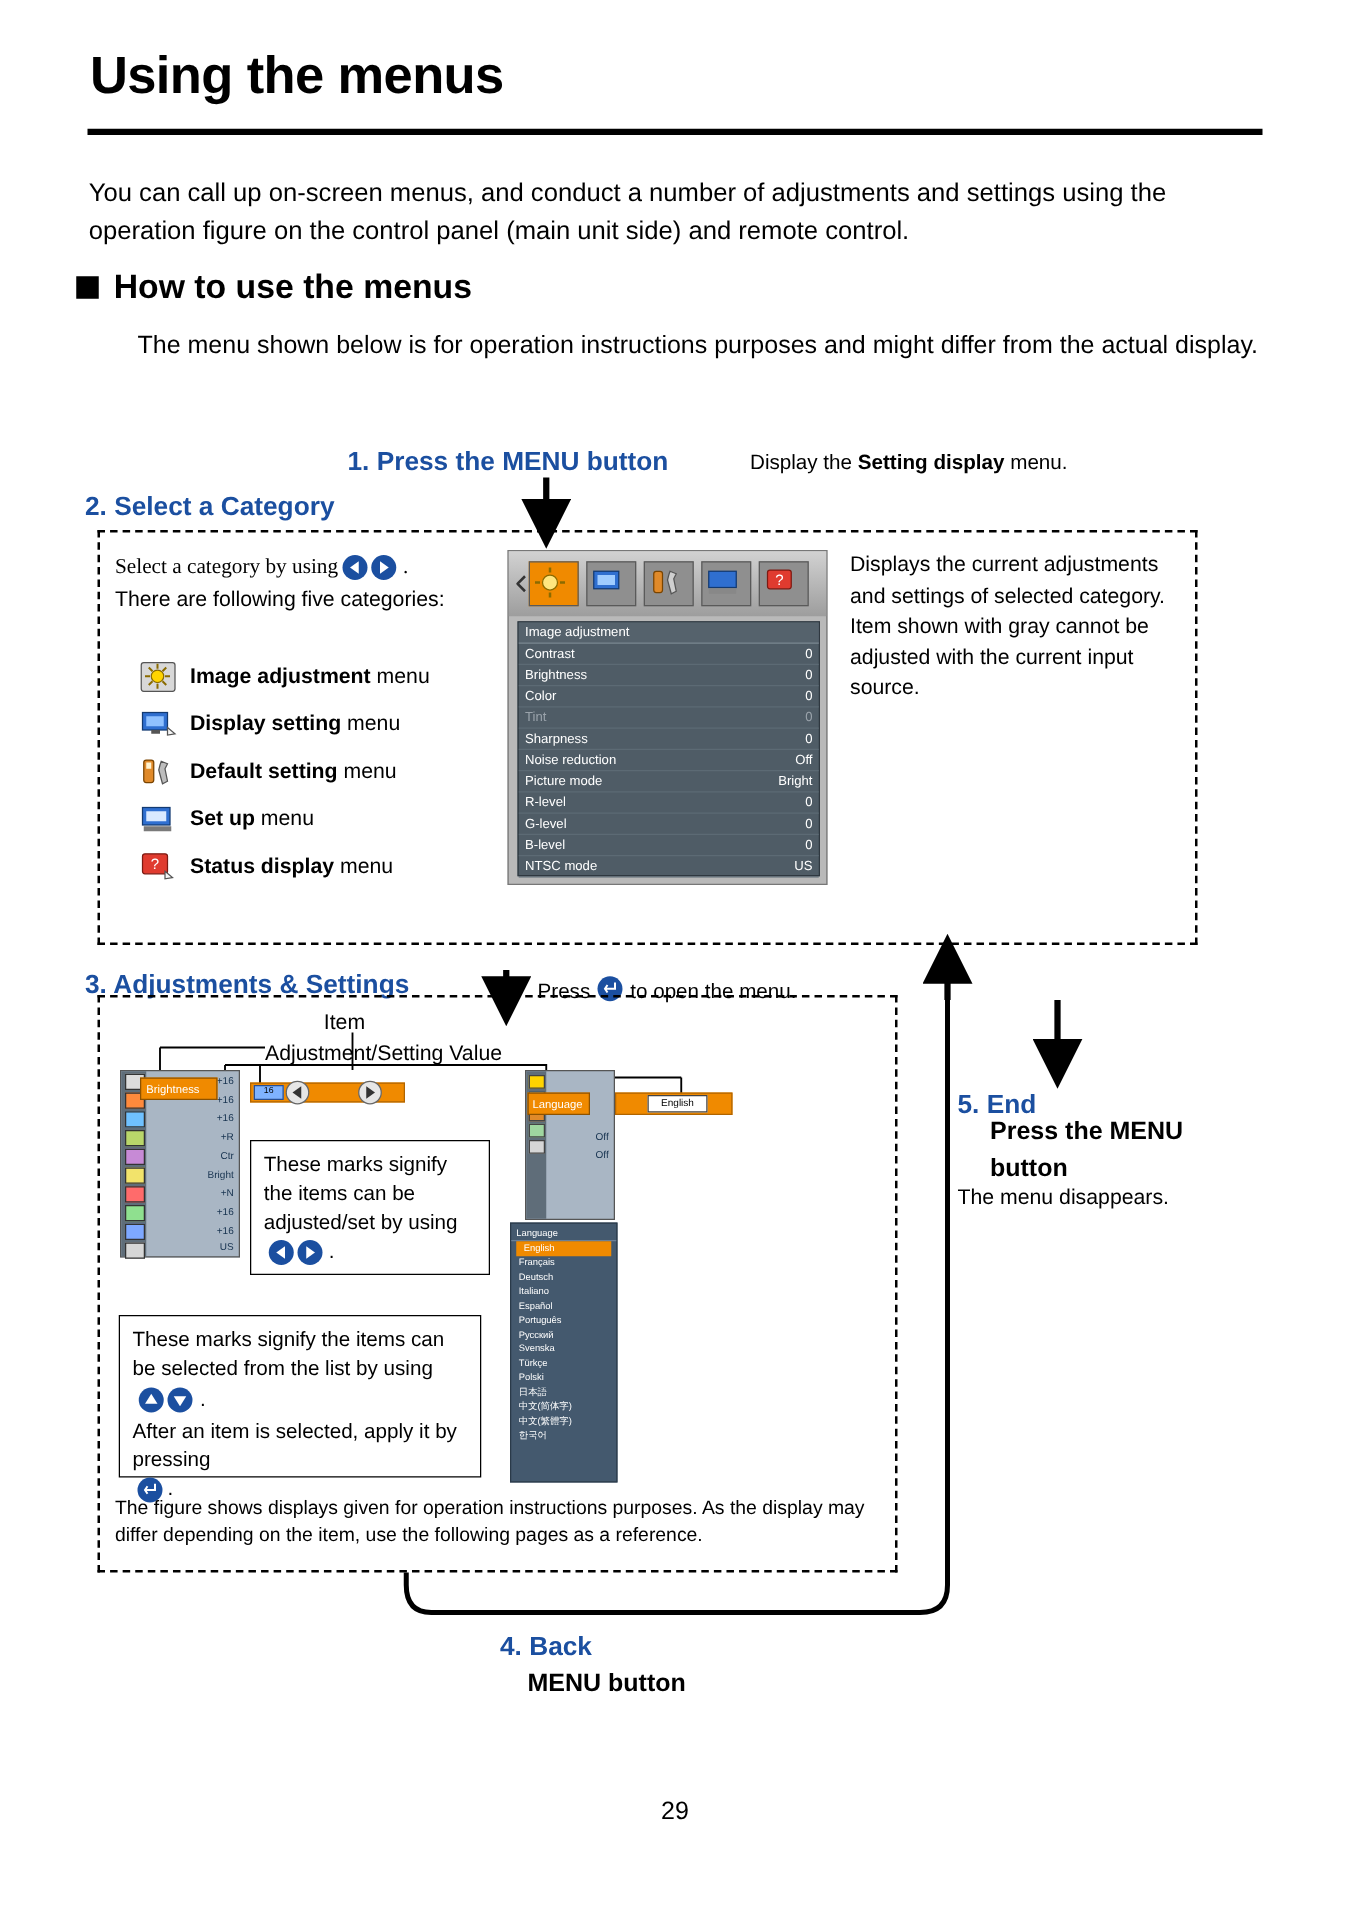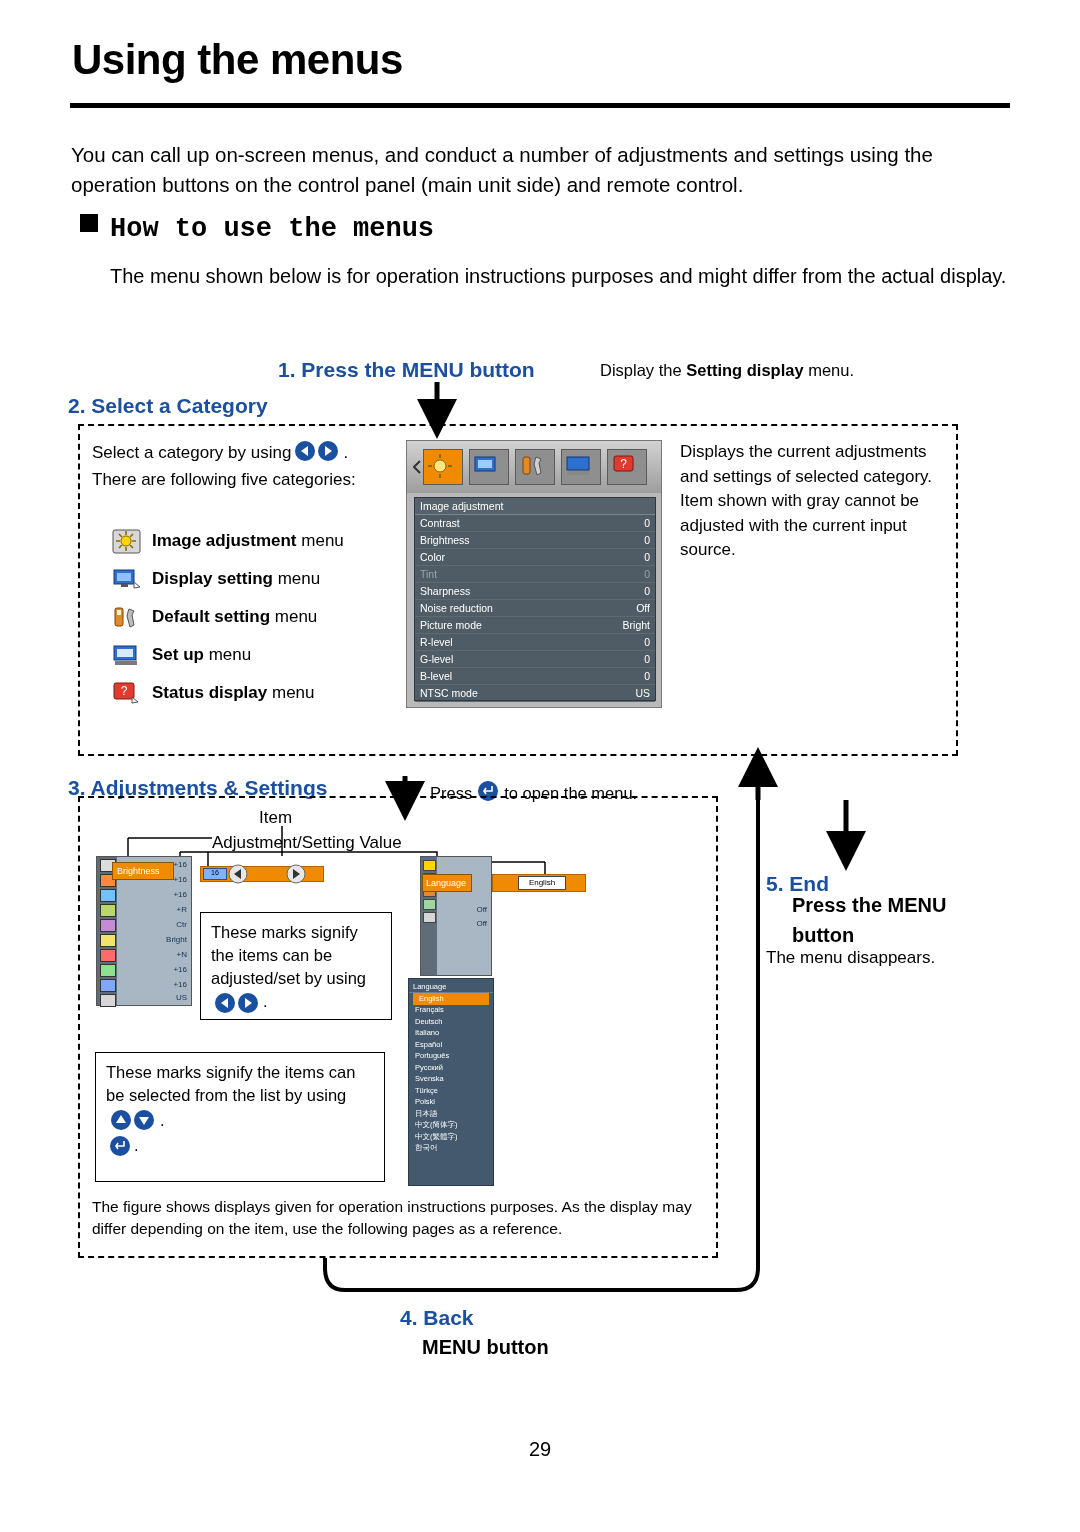--- a/index.html
+++ b/index.html
@@ -44,27 +44,26 @@
     left: 71px;
     top: 140px;
     width: 945px;
     font-size: 20.5px;
     line-height: 30px;
   }
 
   
   .sec-head {
     position: absolute;
-    left: 80px;
+    left: 61px;
     top: 214px;
     font-size: 27px;
     font-weight: bold;
     display: flex;
-    align-items: flex-start;
-    font-family: Liberation Mono, monospace;
+    align-items: center;
   }
   .sec-head .sq {
     width: 18px;
     height: 18px;
     background: #000;
     margin-right: 12px;
     display: inline-block;
   }
   .sec-sub {
     position: absolute;
@@ -422,39 +421,39 @@
     <path d="M128,838 L128,858" stroke="#000" stroke-width="1.5" fill="none"></path>
     <path d="M128,838 L212,838" stroke="#000" stroke-width="1.5" fill="none"></path>
 
     <path d="M545,862 L545,880" stroke="#000" stroke-width="1.5" marker-end="url(#ah)"></path>
     <path d="M545,862 L490,862" stroke="#000" stroke-width="1.5" fill="none"></path>
   </svg>
 
   <div class="title">Using the menus</div>
   <div class="title-rule"></div>
 
-  <div class="intro">You can call up on-screen menus, and conduct a number of adjustments and settings using the operation buttons on the control panel (main unit side) and remote control.</div>
+  <div class="intro">You can call up on-screen menus, and conduct a number of adjustments and settings using the operation figure on the control panel (main unit side) and remote control.</div>
 
   <div class="sec-head">
     <span class="sq"></span>
     <span>How to use the menus</span>
   </div>
   <div class="sec-sub">The menu shown below is for operation instructions purposes and might differ from the actual display.</div>
 
   <div class="step1">1. Press the MENU button</div>
   <div class="step1-note">
     <span>Display the </span><b>Setting display</b><span> menu.</span>
   </div>
 
   <div class="step2">2. Select a Category</div>
 
   <div class="boxA"></div>
 
   <div class="colA">
-    <div style="display:flex;align-items:flex-start;flex-wrap:wrap;">
+    <div style="display:flex;align-items:flex-end;flex-wrap:wrap;font-family:Liberation Serif, serif;">
       <span>Select a category by using</span>
       <span class="lr">
         <svg width="46" height="22" viewBox="0 0 46 22">
           <circle cx="11" cy="11" r="10" fill="#1b4fa0"></circle>
           <path d="M14,6 L7,11 L14,16 z" fill="#fff"></path>
           <circle cx="34" cy="11" r="10" fill="#1b4fa0"></circle>
           <path d="M31,6 L38,11 L31,16 z" fill="#fff"></path>
         </svg>
       </span>
       <span>.</span>
@@ -718,20 +717,21 @@
         <svg width="48" height="23" viewBox="0 0 48 23">
           <circle cx="12" cy="11" r="10" fill="#1b4fa0"></circle>
           <path d="M12,6 L7,14 L17,14 z" fill="#fff"></path>
           <circle cx="35" cy="11" r="10" fill="#1b4fa0"></circle>
           <path d="M35,16 L30,8 L40,8 z" fill="#fff"></path>
         </svg>
       </span>
       <span>.</span>
     </div>
     <div style="display:flex;align-items:center;flex-wrap:wrap;margin-top:2px;">
+      <span>After an item is selected, apply it by pressing</span>
       <span class="lr">
         <svg width="22" height="22" viewBox="0 0 22 22">
           <circle cx="11" cy="11" r="10" fill="#1b4fa0"></circle>
           <path d="M15,6 v5 h-8 M9,8 l-2,3 2,3" stroke="#fff" stroke-width="1.6" fill="none"></path>
         </svg>
       </span>
       <span>.</span>
     </div>
   </div>
 

